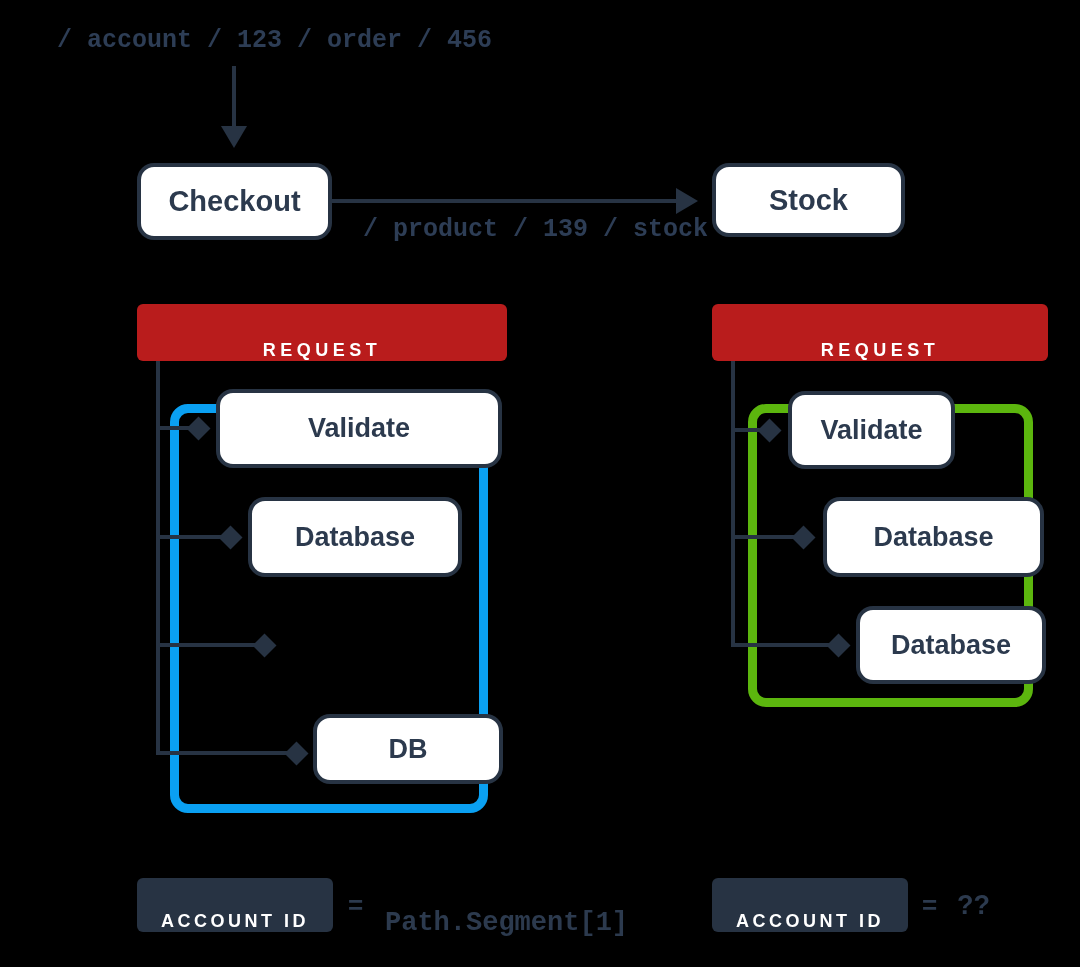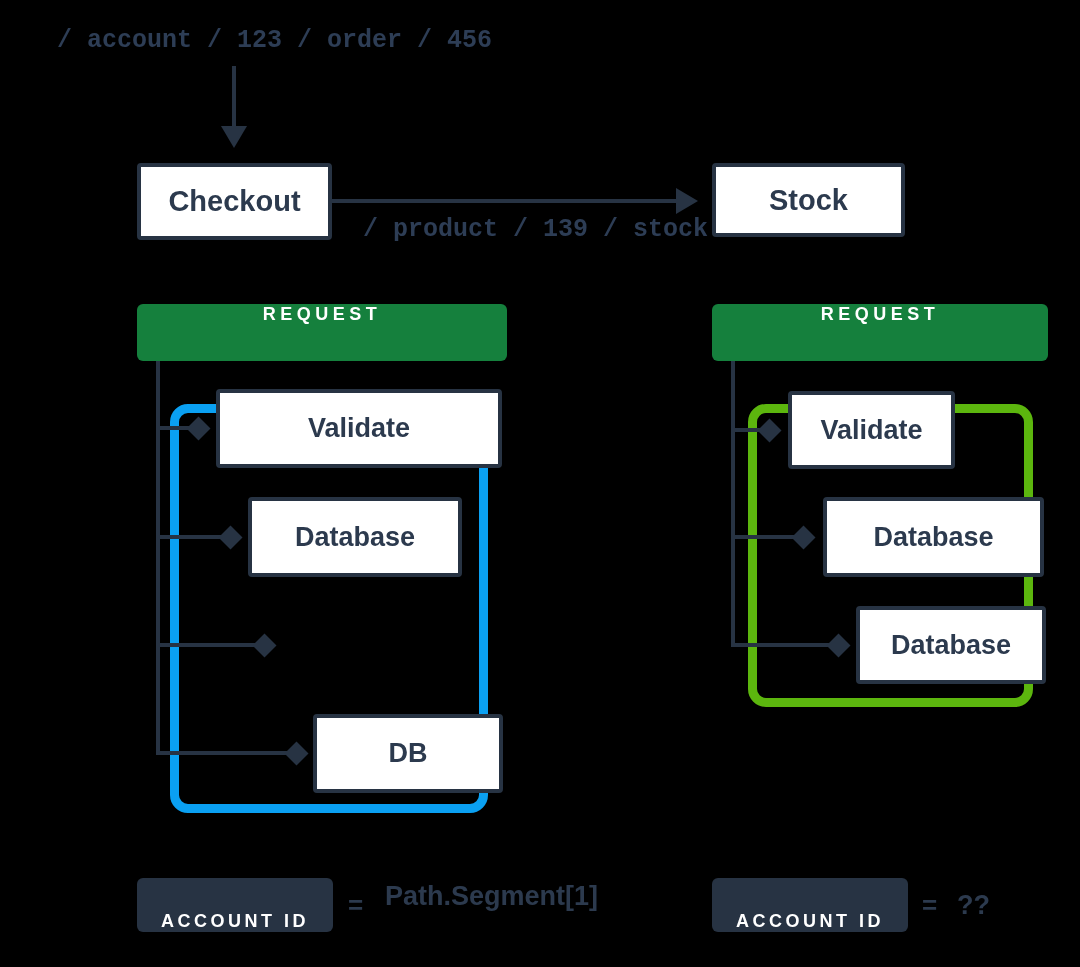--- a/index.html
+++ b/index.html
@@ -8,31 +8,31 @@
     width:1080px;height:967px;
     background:#000000;
     font-family:"Liberation Sans", sans-serif;
     overflow:hidden;
   }
   
   .node{
     position:absolute;
     background:#ffffff;
     border:4px solid #273343;
-    border-radius:4px;
+    border-radius:17px;
     display:flex;align-items:center;justify-content:center;
     font-weight:bold;color:#2c3a4e;
     box-sizing:border-box;
     z-index:5;
   }
   .hdr{
     position:absolute;
-    background:#15803d;
+    background:#b91c1c;
     border-radius:6px;
-    display:flex;align-items:flex-start;justify-content:center;
+    display:flex;align-items:flex-end;justify-content:center;
     color:#ffffff;font-weight:bold;font-size:18px;letter-spacing:4.5px;
     box-sizing:border-box;
     z-index:5;
   }
   .badge{
     position:absolute;
     background:#273343;
     border-radius:6px;
     display:flex;align-items:flex-end;justify-content:center;
     color:#ffffff;font-weight:bold;font-size:18px;letter-spacing:3.5px;
@@ -118,21 +118,21 @@
 
   <div class="hline" style="left:156px;top:751px;width:142px;height:4px;"></div>
   <div class="diamond" style="left:288px;top:745px;"></div>
 
   <div class="node fs27" style="left:216px;top:389px;width:286px;height:79px;">
     <span>Validate</span>
   </div>
   <div class="node fs27" style="left:248px;top:497px;width:214px;height:80px;">
     <span>Database</span>
   </div>
-  <div class="node fs27" style="left:313px;top:714px;width:190px;height:79px;">
+  <div class="node fs27" style="left:313px;top:714px;width:190px;height:70px;">
     <span>DB</span>
   </div>
 
   <div class="hdr" style="left:712px;top:304px;width:336px;height:57px;">
     <span>REQUEST</span>
   </div>
 
   <div class="outline" style="left:748px;top:404px;width:285px;height:303px;border:9px solid #5cb60e;"></div>
 
   <div class="vline" style="left:731px;top:361px;width:4px;height:286px;"></div>
@@ -153,21 +153,21 @@
     <span>Database</span>
   </div>
   <div class="node fs27" style="left:856px;top:606px;width:190px;height:78px;">
     <span>Database</span>
   </div>
 
   <div class="badge" style="left:137px;top:878px;width:196px;height:54px;">
     <span>ACCOUNT ID</span>
   </div>
   <div class="eqtext" style="left:348px;top:878px;font-size:26px;">=</div>
-  <div class="eqtext" style="left:385px;top:869px;font-size:27px;">Path.Segment[1]</div>
+  <div class="eqtext" style="left:385px;top:896px;font-size:27px;font-family:Liberation Mono, monospace;">Path.Segment[1]</div>
 
   <div class="badge" style="left:712px;top:878px;width:196px;height:54px;">
     <span>ACCOUNT ID</span>
   </div>
   <div class="eqtext" style="left:922px;top:878px;font-size:26px;">=</div>
   <div class="eqtext" style="left:957px;top:878px;font-size:27px;">??</div>
 
 </div>
 
 </body></html>

